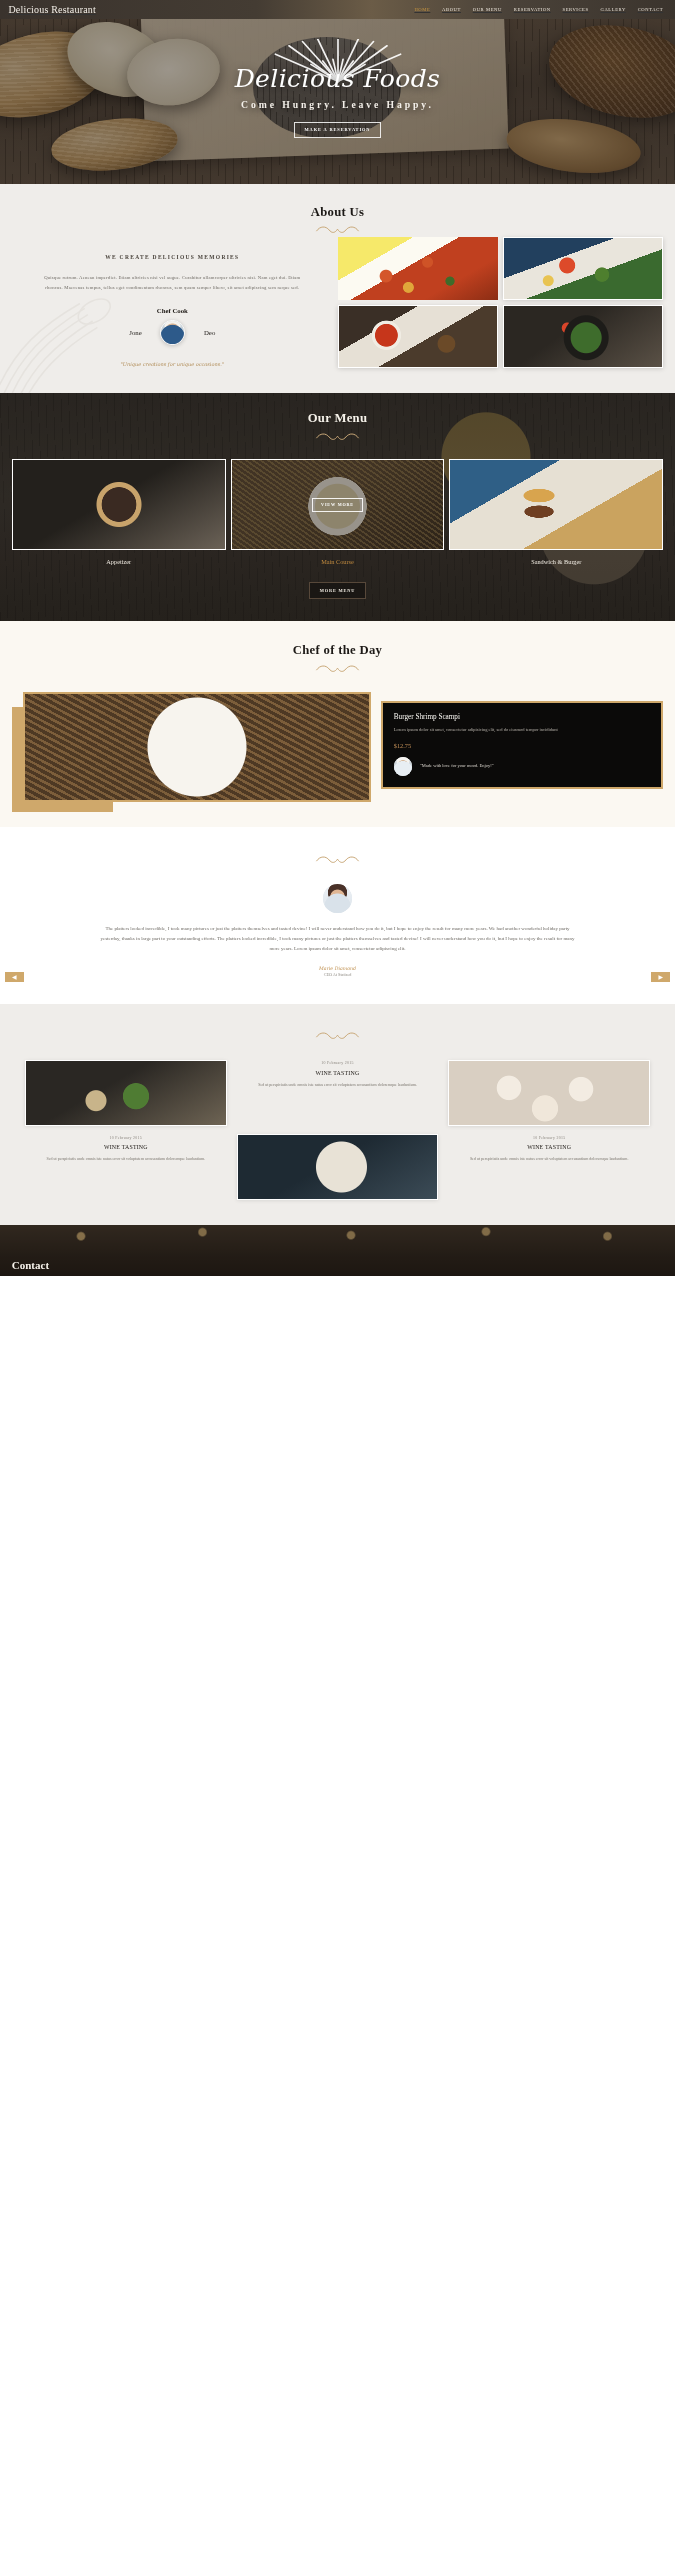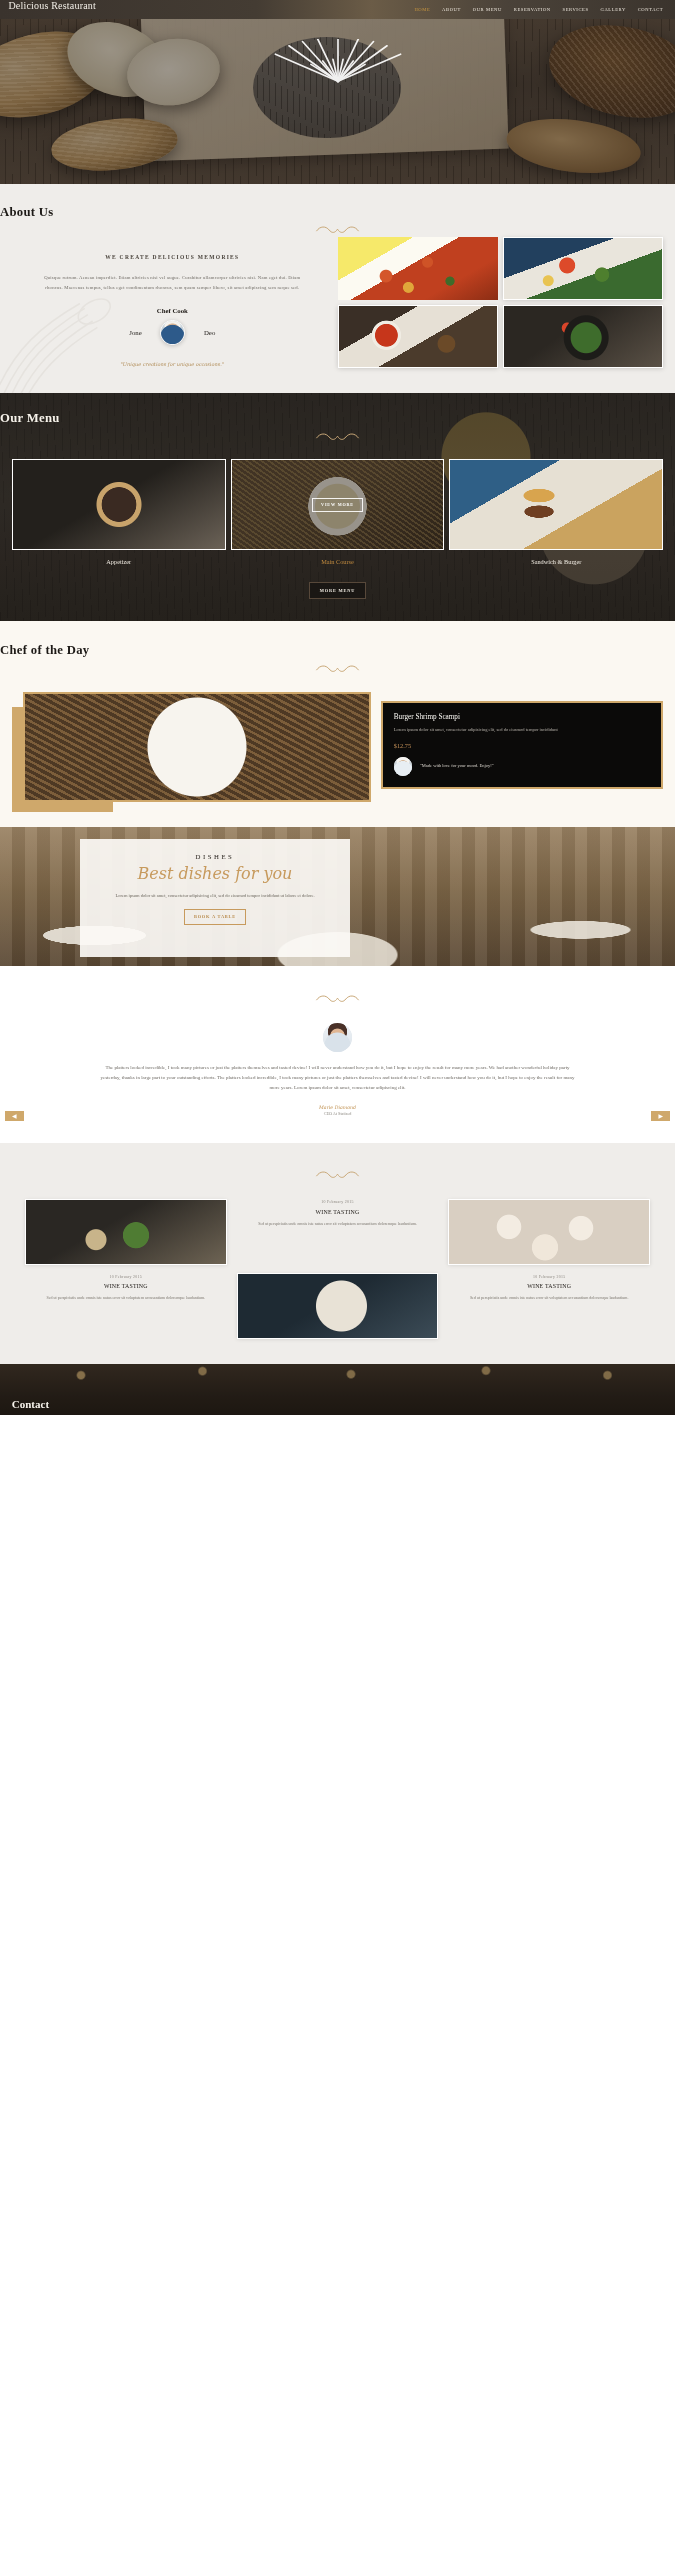--- a/index.html
+++ b/index.html
@@ -9,23 +9,24 @@
     background:#fff;
     color:#333;
     -webkit-font-smoothing:antialiased;
   }
   .page { width:675px; position:relative; overflow:hidden; }
 
   
   .header {
     position:relative; z-index:20;
     height:18.6px;
-    display:flex; justify-content:space-between;
+    display:flex; align-items:center; justify-content:space-between;
     padding:0 11.8px 0 8.4px;
     background:linear-gradient(90deg,#3a332d 0%,#443c33 38%,#6b5c47 55%,#4a4239 75%,#3b342d 100%);
+    text-decoration:underline;
   }
   .brand {
     font-family:"Liberation Serif", serif;
     font-size:10px; color:#f3efe8; letter-spacing:0.2px;
   }
   .nav { display:flex; gap:11.8px; align-items:center; }
   .nav a {
     font-family:"Liberation Serif", serif;
     font-size:4.6px; letter-spacing:0.6px;
     color:#efe9df; text-decoration:none; text-transform:uppercase;
@@ -89,21 +90,21 @@
     display:inline-block; margin-top:10px;
     border:0.8px solid rgba(255,255,255,.85);
     color:#fff; font-size:4.4px; letter-spacing:0.9px;
     padding:4.2px 9.3px; text-transform:uppercase;
     font-family:"Liberation Serif", serif; font-weight:bold;
     background:transparent;
   }
 
   
   .sec-title {
-    text-align:left;
+    text-align:center;
     font-family:"Liberation Serif", serif;
     font-weight:bold; font-size:12.7px; color:#1d1a17;
     letter-spacing:0.3px;
   }
   .sec-title.light { color:#f6f2ea; }
   .divider { display:block; margin:5.9px auto 0; }
   .eyebrow {
     text-align:center; font-size:5.5px; letter-spacing:1.3px;
     color:#4a443d; font-weight:bold; text-transform:uppercase;
     font-family:"Liberation Serif", serif;
@@ -439,20 +440,25 @@
         <line x1="110" y1="50" x2="184" y2="18" stroke-width="2"></line>
         <line x1="110" y1="50" x2="78" y2="30" stroke-width="2"></line>
         <line x1="110" y1="50" x2="92" y2="26" stroke-width="2"></line>
         <line x1="110" y1="50" x2="128" y2="26" stroke-width="2"></line>
         <line x1="110" y1="50" x2="142" y2="30" stroke-width="2"></line>
         <line x1="110" y1="50" x2="104" y2="24" stroke-width="2"></line>
         <line x1="110" y1="50" x2="116" y2="24" stroke-width="2"></line>
       </g>
     </svg>
 
+    <div class="hero-content">
+      <div class="hero-title">Delicious Foods</div>
+      <div class="hero-sub">Come Hungry. Leave Happy.</div>
+      <div><span class="hero-btn">MAKE A RESERVATION</span></div>
+    </div>
   </div>
 
   <div class="about">
     <svg class="about-watermark" viewBox="0 0 200 180">
       <g stroke="#d8d4cd" stroke-width="2" fill="none">
         <path d="M20 170 C40 120, 70 90, 120 60"></path>
         <path d="M14 160 C36 112, 64 84, 116 52"></path>
         <path d="M28 176 C48 128, 78 98, 126 68"></path>
         <path d="M8 150 C30 104, 58 76, 110 46"></path>
         <path d="M36 178 C56 134, 86 104, 132 76"></path>
@@ -544,30 +550,20 @@
             <div class="meal-chef-ava">
               <div style="position:absolute;inset:0;background:radial-gradient(circle at 50% 72%,#e8eef3 0 9.3px,transparent 10px),radial-gradient(circle at 50% 46%,#caa079 0 5px,transparent 5.9px),radial-gradient(circle at 50% 24%,#f6f4f0 0 5.9px,transparent 6.8px),linear-gradient(#d7dde2,#bcc6cd)"></div>
             </div>
             <div class="meal-quote">"Made with love for your mood. Enjoy!"</div>
           </div>
         </div>
       </div>
     </div>
   </div>
 
-  <div class="dishes">
-    <div class="dishes-bg"></div>
-    <div class="dishes-tables"></div>
-    <div class="dishes-card">
-      <div class="dishes-eyebrow">DISHES</div>
-      <div class="dishes-title">Best dishes for you</div>
-      <div class="dishes-text">Lorem ipsum dolor sit amet, consectetur adipisicing elit, sed do eiusmod tempor incididunt ut labore et dolore.</div>
-      <span class="dishes-btn">BOOK A TABLE</span>
-    </div>
-  </div>
 
   <div class="testi">
     <svg class="divider" width="47" height="10" viewBox="0 0 56 12">
       <path d="M3 7 C7 1, 14 1, 18 6 C21 10, 25 10, 28 5 C31 10, 35 10, 38 6 C42 1, 49 1, 53 7" fill="none" stroke="#c9a878" stroke-width="1.2" stroke-linecap="round"></path>
     </svg>
 
     <div class="testi-ava">
       <div style="position:absolute;inset:0;background:radial-gradient(circle at 50% 78%,#d9e2ea 0 12.7px,transparent 13.5px),radial-gradient(circle at 50% 44%,#e0b694 0 6.8px,transparent 7.6px),radial-gradient(circle at 50% 30%,#4a3128 0 9.3px,transparent 10px),linear-gradient(#eef2f6,#dbe3ea)"></div>
     </div>
     <div class="testi-text">The platters looked incredible, I took many pictures or just the platters themselves and tasted devine! I will never understand how you do it, but I hope to enjoy the result for many more years. We had another wonderful holiday party yesterday, thanks in large part to your outstanding efforts. The platters looked incredible, I took many pictures or just the platters themselves and tasted devine! I will never understand how you do it, but I hope to enjoy the result for many more years. Lorem ipsum dolor sit amet, consectetur adipiscing elit.</div>

